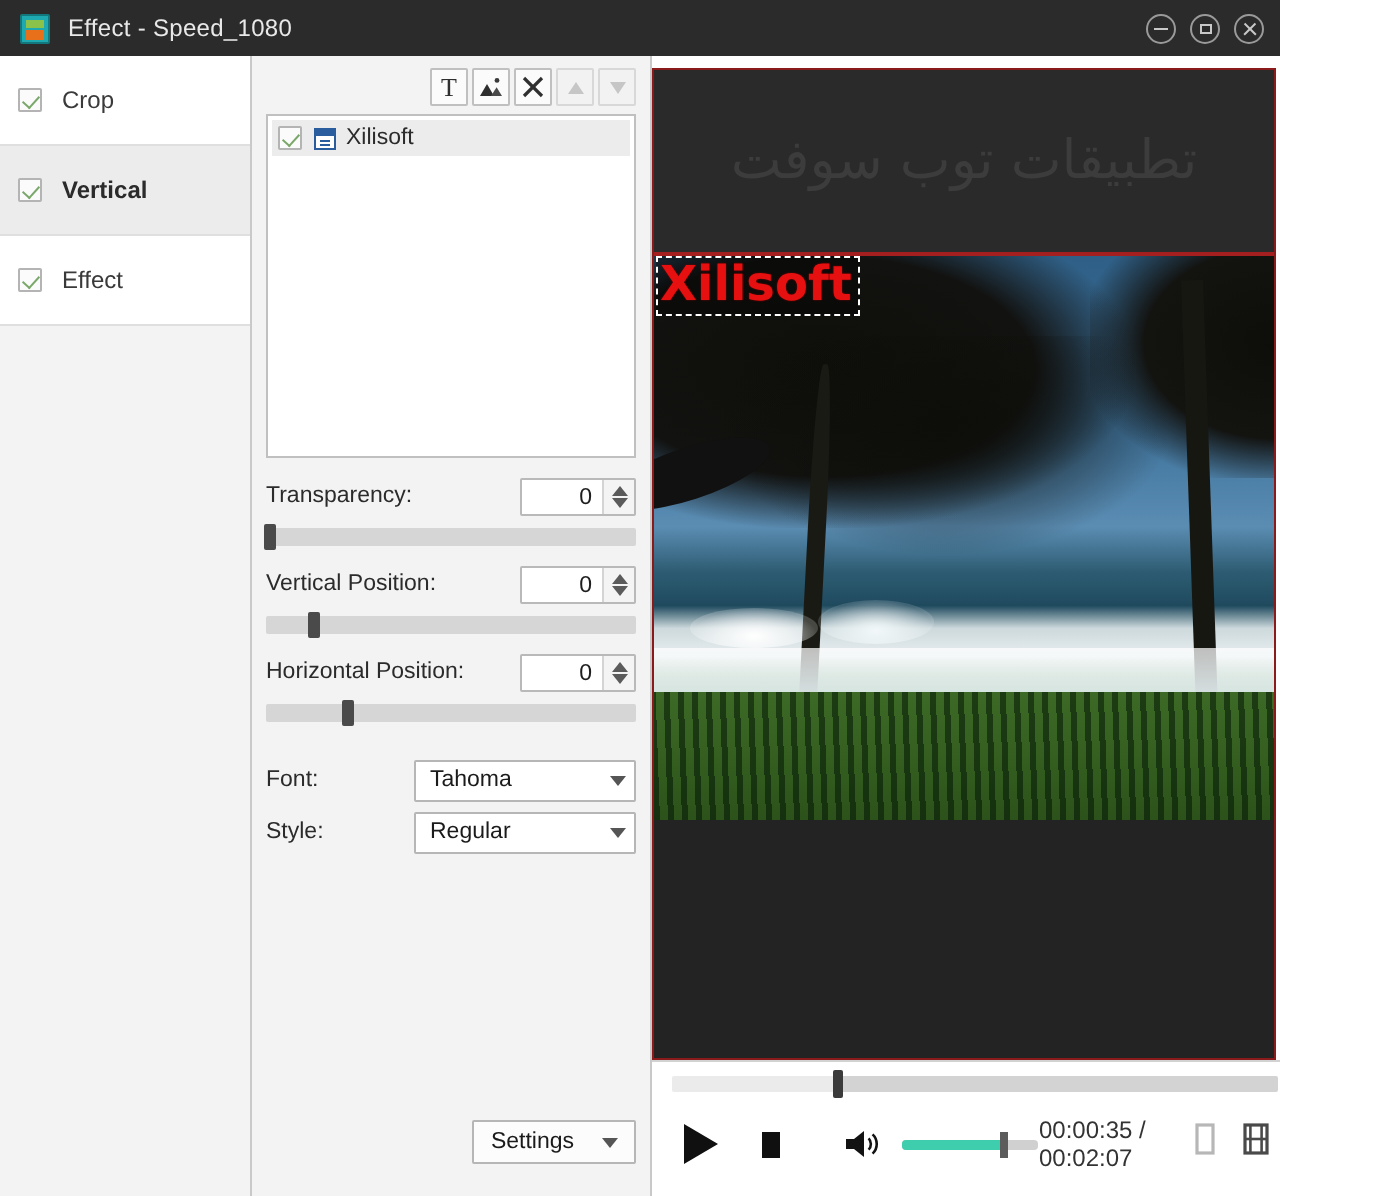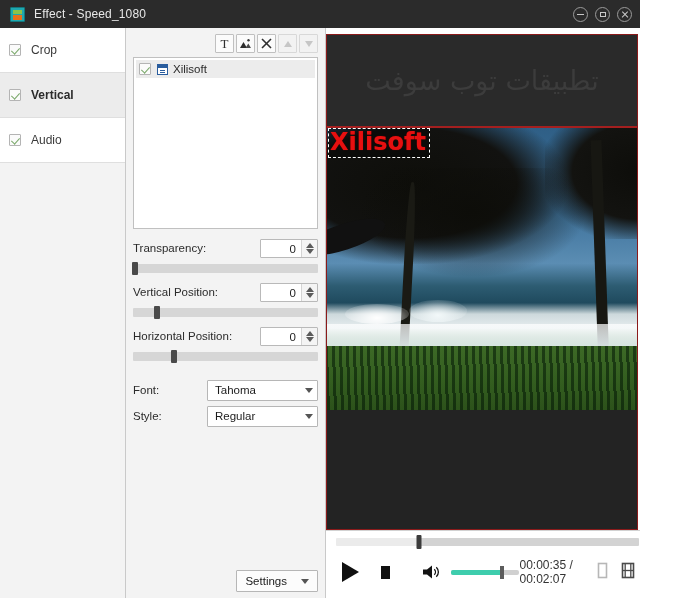--- a/index.html
+++ b/index.html
@@ -209,21 +209,21 @@
     width: 11px; height: 11px; flex: 0 0 11px;
     margin-right: 6px; border: 1px solid #9a2020;
   }
   .caret {
     width: 0; height: 0; flex: 0 0 auto;
     border-left: 4px solid transparent; border-right: 4px solid transparent;
     border-top: 5px solid #555; margin-left: 4px;
   }
 
   .settings-wrap {
-    position: absolute; right: 7px; bottom: 6px;
+    position: absolute; right: 7px; bottom: 16px;
   }
   .settings-btn {
     height: 22px; min-width: 80px;
     border: 1px solid #b6b6b6; background: #fcfcfc;
     display: flex; align-items: center; justify-content: center;
     font-size: 11.5px; color: #1b1b1b;
     padding: 0 8px; border-radius: 1px; gap: 10px;
   }
 
   
@@ -429,21 +429,21 @@
       <div class="side-item">
         <div class="cbx"></div>
         <span class="lbl">Crop</span>
       </div>
       <div class="side-item selected">
         <div class="cbx"></div>
         <span class="lbl">Vertical</span>
       </div>
       <div class="side-item">
         <div class="cbx"></div>
-        <span class="lbl">Audio</span>
+        <span class="lbl">Effect</span>
       </div>
       <div class="side-fill"></div>
     </div>
 
     <div class="midpanel">
 
       <div class="mini-toolbar">
         <div class="tb-btn">
           <span style="font-family:'Liberation Serif',serif;font-size:13px;line-height:13px;">T</span>
         </div>

